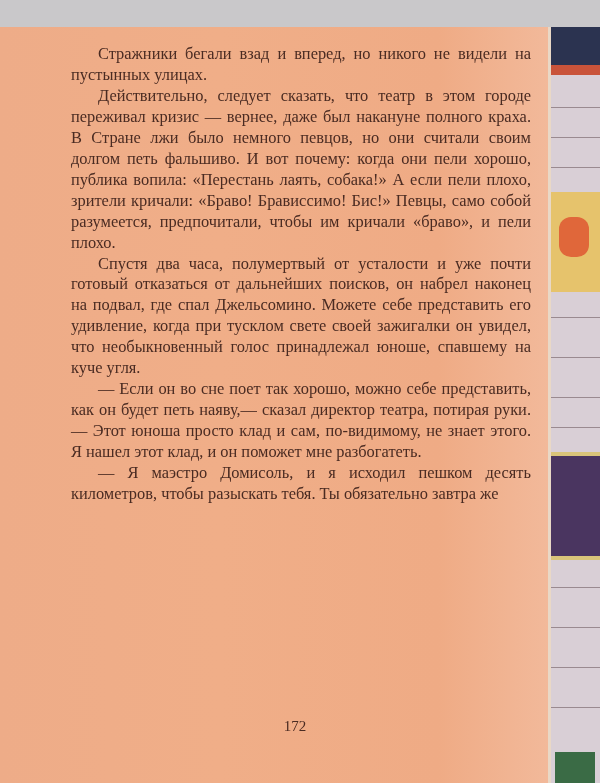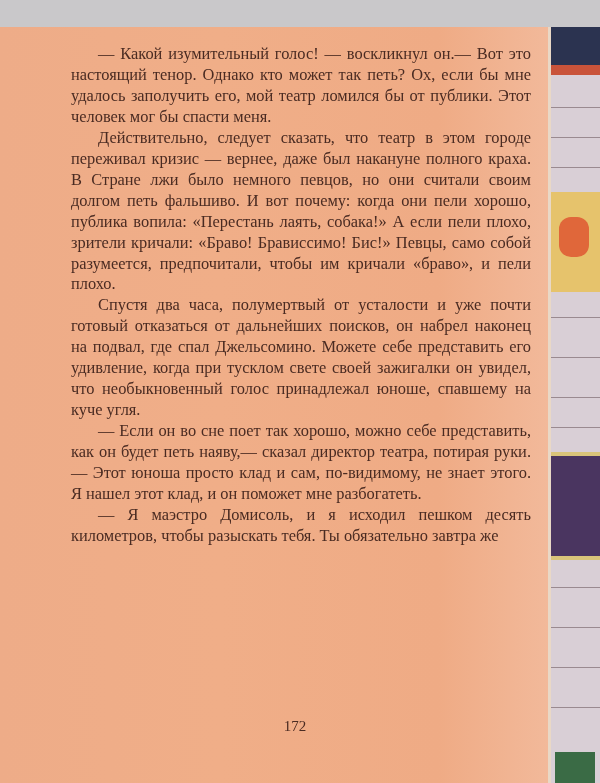--- a/index.html
+++ b/index.html
@@ -58,21 +58,21 @@
   <div class="brick" style="top:400px"></div>
   <div class="purple"></div>
   <div class="brick" style="top:560px"></div>
   <div class="brick" style="top:600px"></div>
   <div class="brick" style="top:640px"></div>
   <div class="brick" style="top:680px"></div>
   <div class="green"></div>
 </div>
 
 <div class="text">
-  <p>— Какой изумительный голос! — воскликнул он.— Вот это настоящий тенор. Однако кто может так петь? Ох, если бы мне удалось заполучить его, мой театр ломился бы от публики. Этот человек мог бы спасти меня.</p>
+  <p>Стражники бегали взад и вперед, но никого не видели на пустынных улицах.</p>
   <p>Действительно, следует сказать, что театр в этом городе переживал кризис — вернее, даже был накануне полного краха. В Стране лжи было немного певцов, но они считали своим долгом петь фальшиво. И вот почему: когда они пели хорошо, публика вопила: «Перестань лаять, собака!» А если пели плохо, зрители кричали: «Браво! Брависсимо! Бис!» Певцы, само собой разумеется, предпочитали, чтобы им кричали «браво», и пели плохо.</p>
   <p>Спустя два часа, полумертвый от усталости и уже почти готовый отказаться от дальнейших поисков, он набрел наконец на подвал, где спал Джельсомино. Можете себе представить его удивление, когда при тусклом свете своей зажигалки он увидел, что необыкновенный голос принадлежал юноше, спавшему на куче угля.</p>
   <p>— Если он во сне поет так хорошо, можно себе представить, как он будет петь наяву,— сказал директор театра, потирая руки.— Этот юноша просто клад и сам, по-видимому, не знает этого. Я нашел этот клад, и он поможет мне разбогатеть.</p>
   <p>— Я маэстро Домисоль, и я исходил пешком десять километров, чтобы разыскать тебя. Ты обязательно завтра же</p>
 </div>
 
 <div class="pagenum">
   <span>172</span>
 </div>
 

